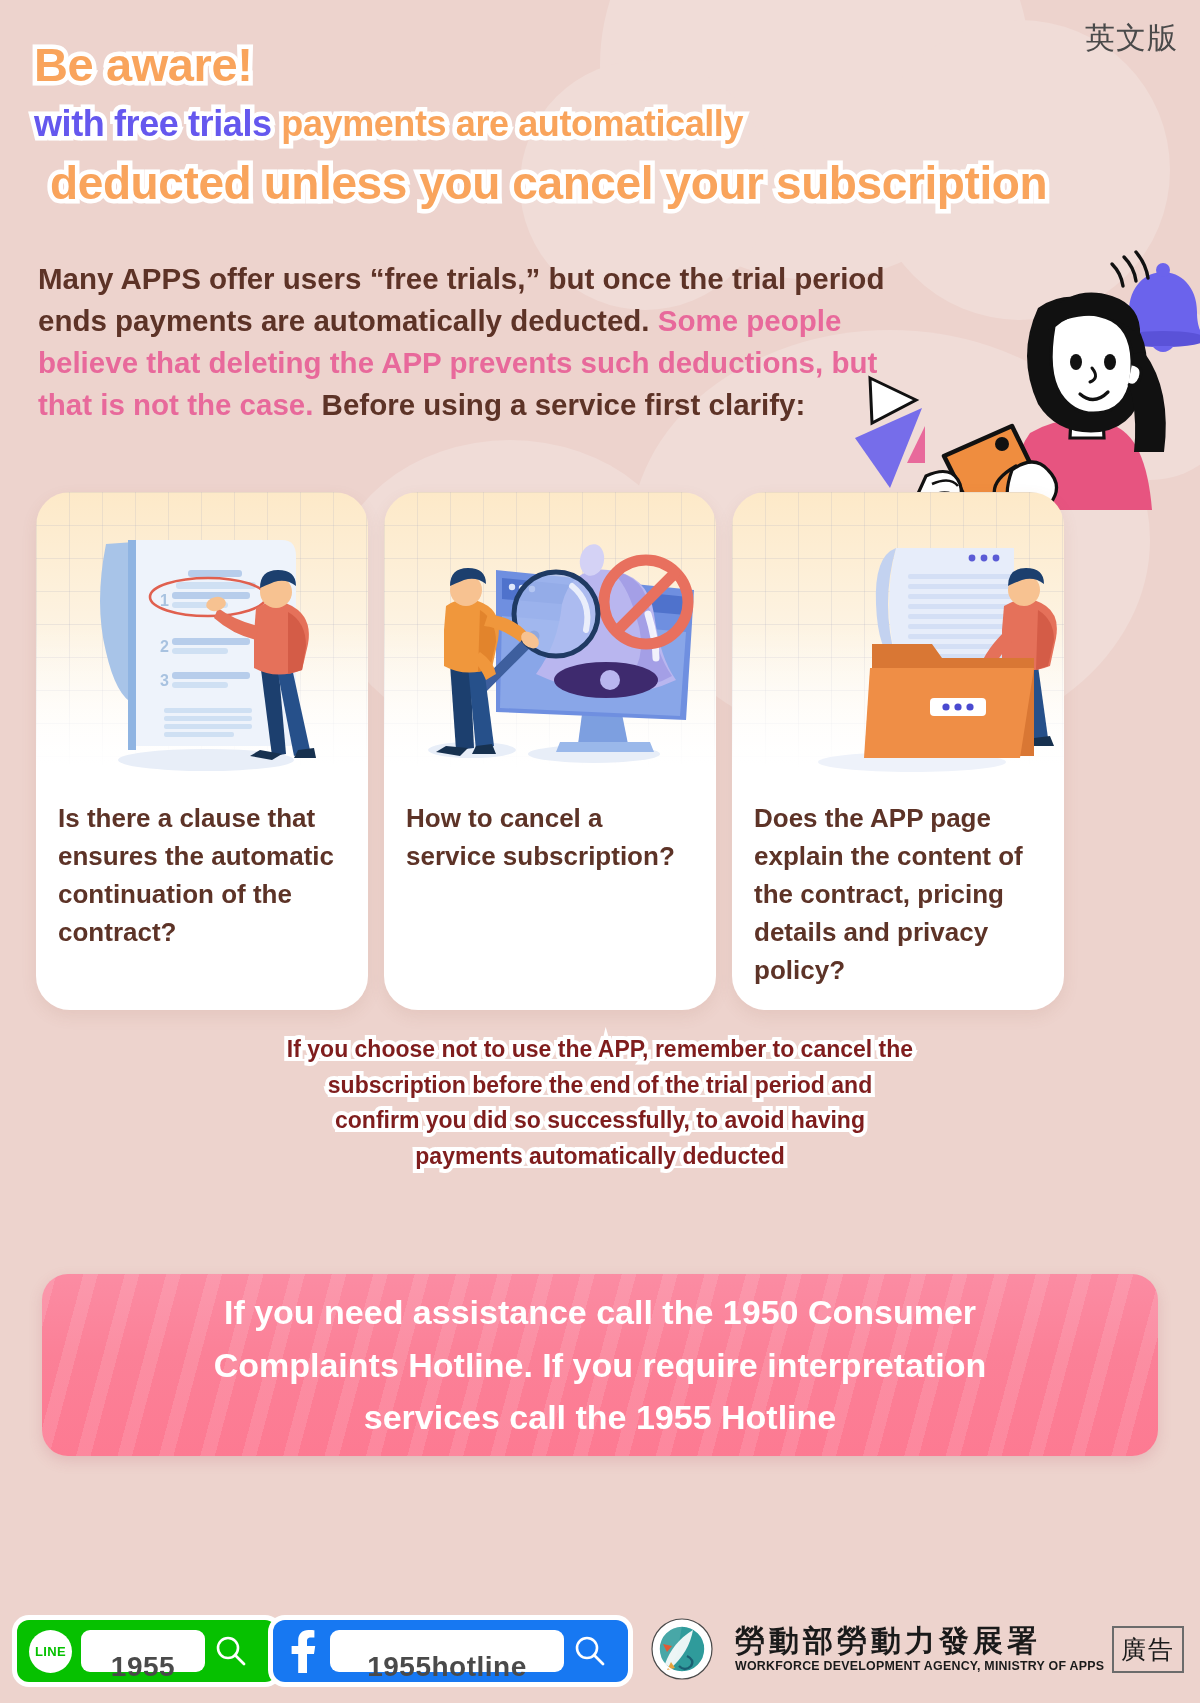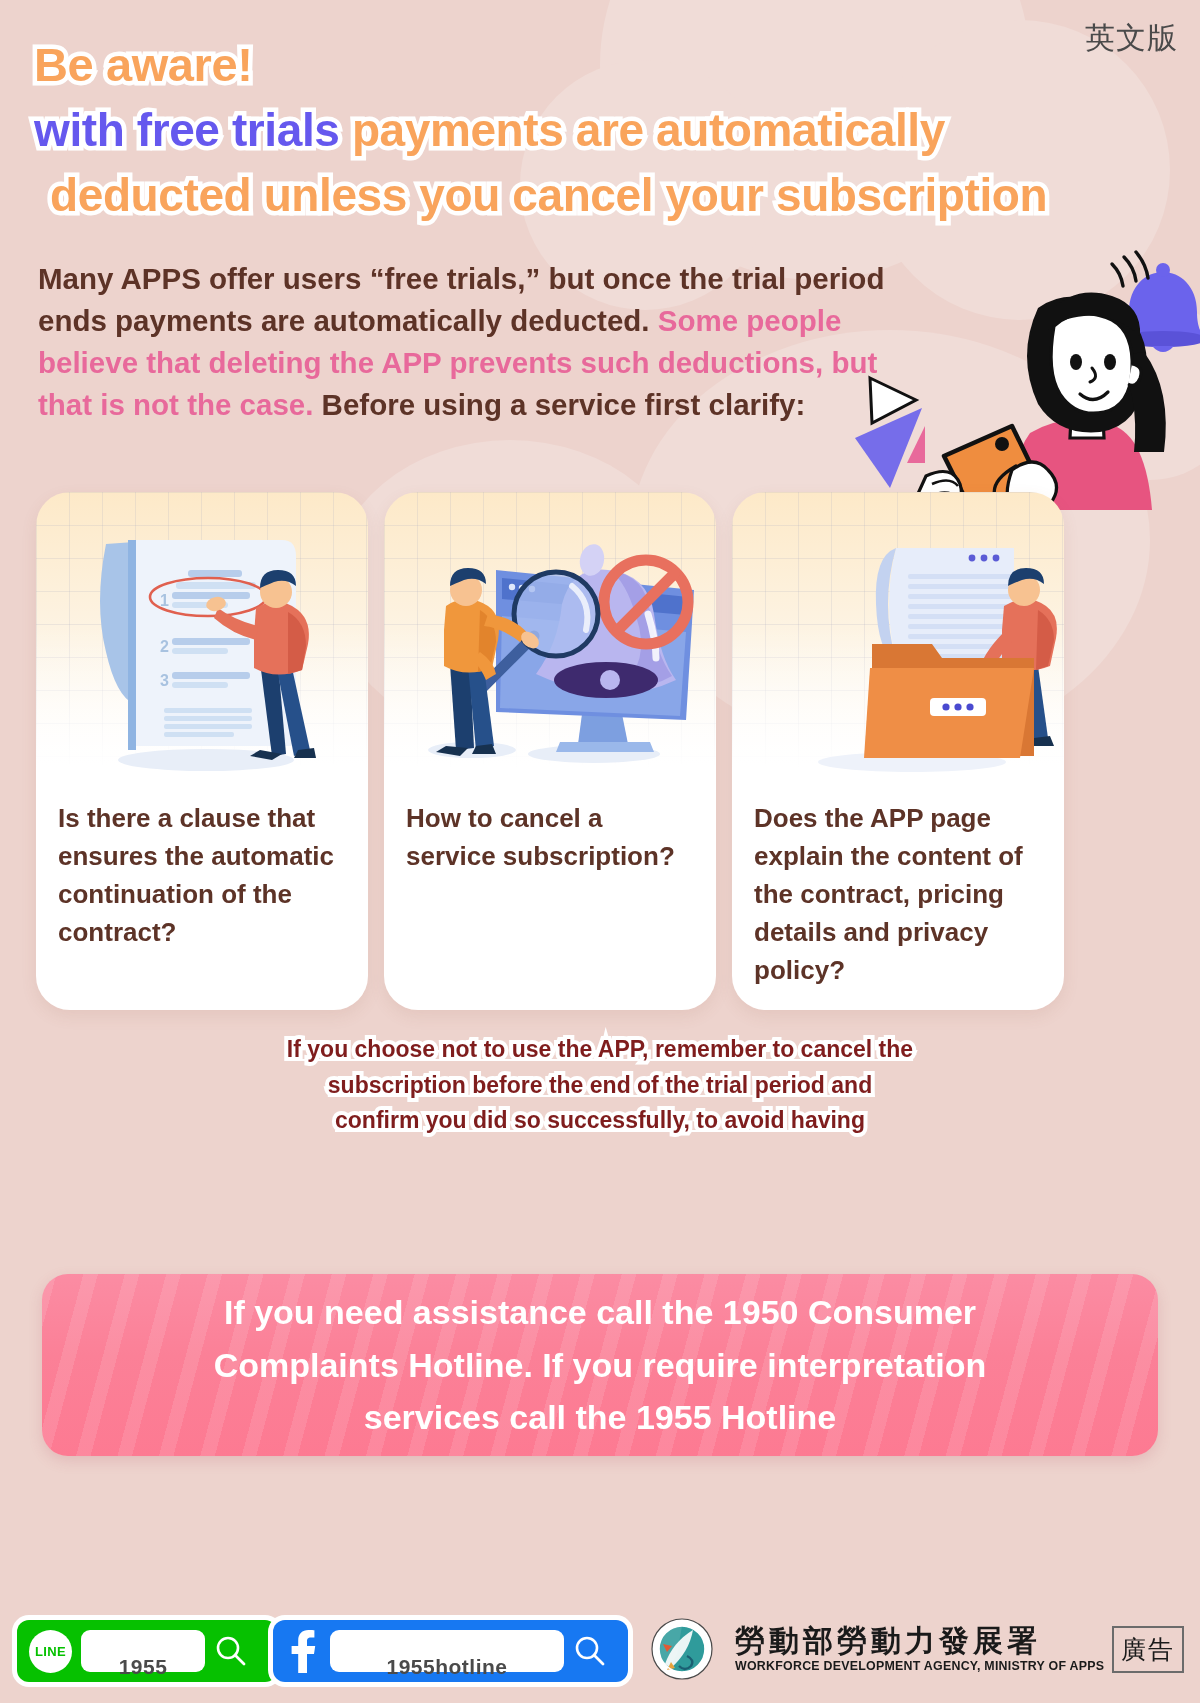--- a/index.html
+++ b/index.html
@@ -34,21 +34,21 @@
   .headline { position:absolute; left:34px; top:28px; width:1070px; }
   .hl-line {
     font-size:49px; font-weight:bold; line-height:1.24;
     letter-spacing:-0.4px;
     -webkit-text-stroke:9px #fff;
     paint-order:stroke fill;
     white-space:nowrap;
     margin-top:8px;
   }
   .hl-line.l1 { font-size:47px; }
-  .hl-line.l2 { font-size:46px; }
+  .hl-line.l2 { font-size:36px; }
   .hl-line.l3 { font-size:46px; margin-left:16px; }
   .hl-orange { color:#f9a45c; }
   .hl-purple { color:#6558ee; }
 
   
   .body-copy {
     position:absolute; left:38px; top:258px; width:855px;
     font-size:29.5px; font-weight:bold; line-height:1.42;
     color:#5d3327;
   }
@@ -126,21 +126,21 @@
     box-shadow:0 0 0 5px #fff;
   }
   .badge.line-badge { left:17px; top:16px; background:#06c100; width:260px; }
   .badge.fb-badge { left:273px; top:16px; background:#1778f2; width:355px; }
 
   .badge .pill {
     background:#fff; border-radius:9px; height:42px;
     display:flex; align-items:center; justify-content:center;
     padding:0 14px; min-width:124px;
   }
-  .badge .pill span { font-size:21px; font-weight:bold; color:#4a4a4a; letter-spacing:0.5px;margin-top:32px; }
+  .badge .pill span { font-size:28px; font-weight:bold; color:#4a4a4a; letter-spacing:0.5px;margin-top:32px; }
   .badge.fb-badge .pill { min-width:234px; }
 
   .line-icon {
     width:43px; height:43px; border-radius:50%; background:#fff;
     display:flex; align-items:center; justify-content:center;
     position:relative; flex:0 0 auto;
   }
   .line-icon .ltxt { font-size:13px; font-weight:bold; color:#06c100; letter-spacing:0.4px; }
   .fb-icon { width:36px; flex:0 0 auto; display:flex; align-items:center; justify-content:center; }
 
@@ -381,20 +381,21 @@
         </svg>
       </div>
       <div class="card-cap">Does the APP page explain the content of the contract, pricing details and privacy policy?</div>
     </div>
   </div>
 
   <div class="cta">
     <div class="cta-line">If you choose not to use the APP, remember to cancel the</div>
     <div class="cta-line">subscription before the end of the trial period and</div>
     <div class="cta-line">confirm you did so successfully, to avoid having</div>
+    <div class="cta-line">payments automatically deducted</div>
   </div>
 
   <div class="hotline">
     <div class="hotline-text">
       <div>If you need assistance call the 1950 Consumer</div>
       <div>Complaints Hotline. If you require interpretation</div>
       <div>services call the 1955 Hotline</div>
     </div>
   </div>
 

